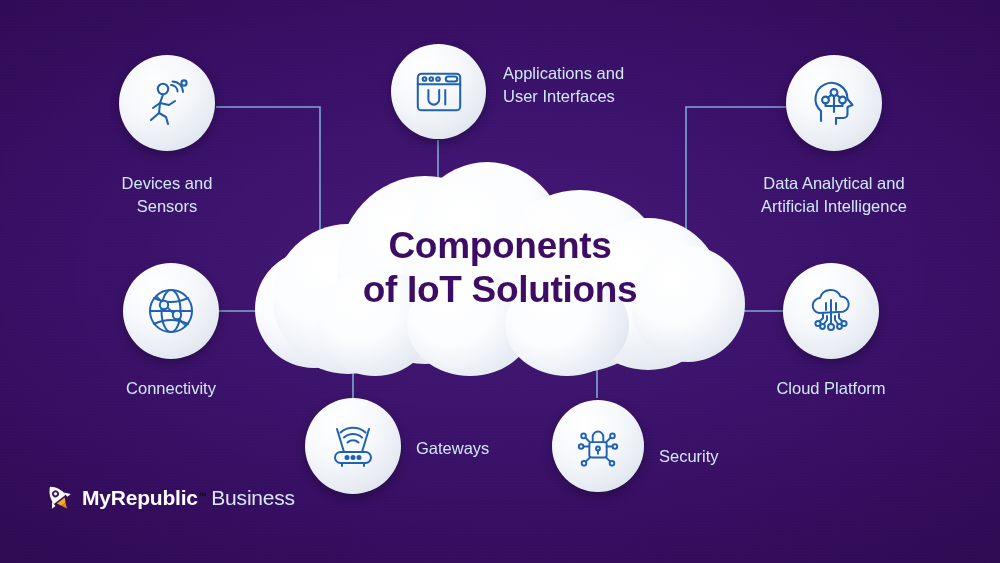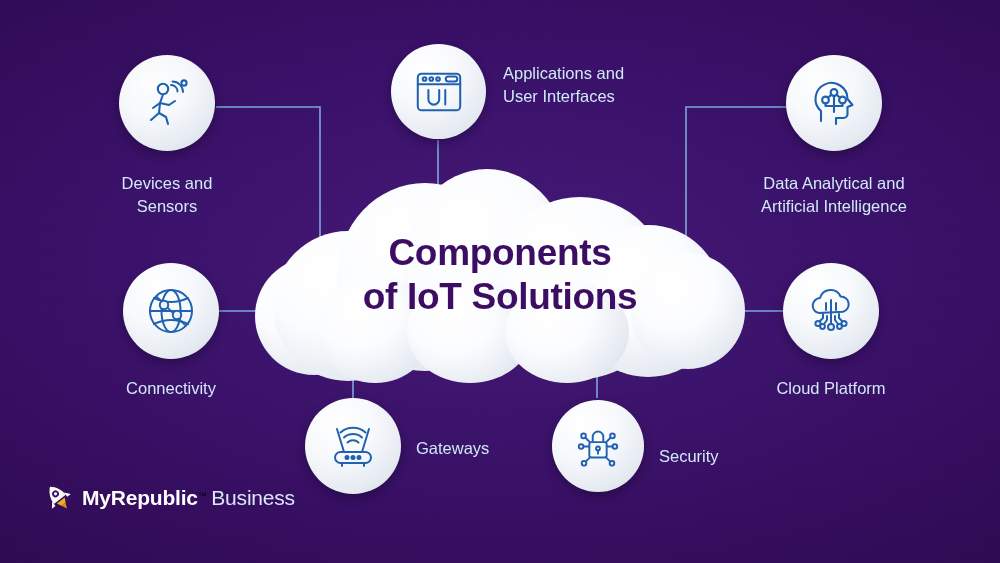--- a/index.html
+++ b/index.html
@@ -30,21 +30,21 @@
     pointer-events:none;
     background-image:
       repeating-linear-gradient(0deg, rgba(255,255,255,.10) 0px, rgba(255,255,255,.10) 1px, transparent 1px, transparent 3px),
       repeating-linear-gradient(90deg, rgba(0,0,0,.10) 0px, rgba(0,0,0,.10) 1px, transparent 1px, transparent 3px);
   }
 
   
   #connectors { position:absolute; inset:0; }
 
   
-  #cloud { position:absolute; left:255px; top:169px; width:490px; height:215px; }
+  #cloud { position:absolute; left:255px; top:162px; width:490px; height:215px; }
   .puff{
     position:absolute; border-radius:50%;
     background:radial-gradient(circle at 35% 28%, #ffffff 0%, #fbfcfe 40%, #e7ecf3 72%, #cfd8e4 100%);
   }
   #cloud-title{
     position:absolute; left:0; top:62px; width:490px;
     text-align:center; color:#3d0d63;
     font-size:37px; font-weight:bold; line-height:1.20;
     letter-spacing:-0.3px;
     z-index:5; white-space:pre-line;

